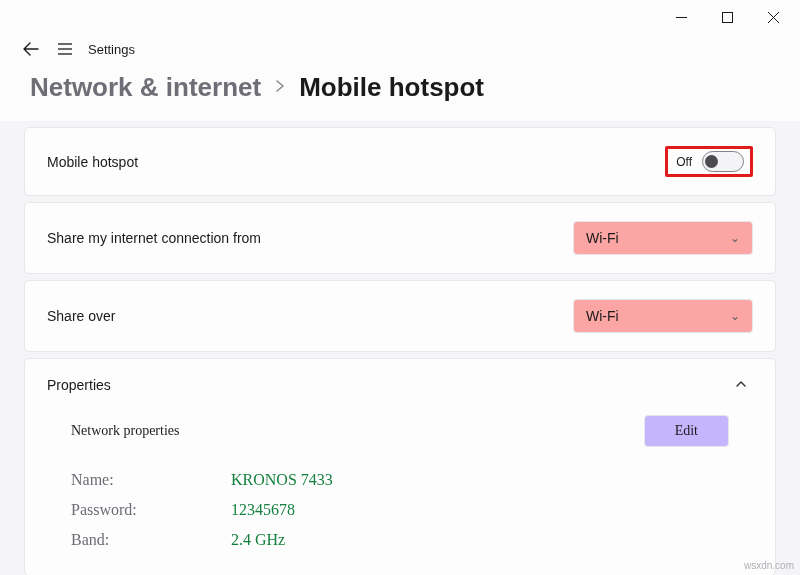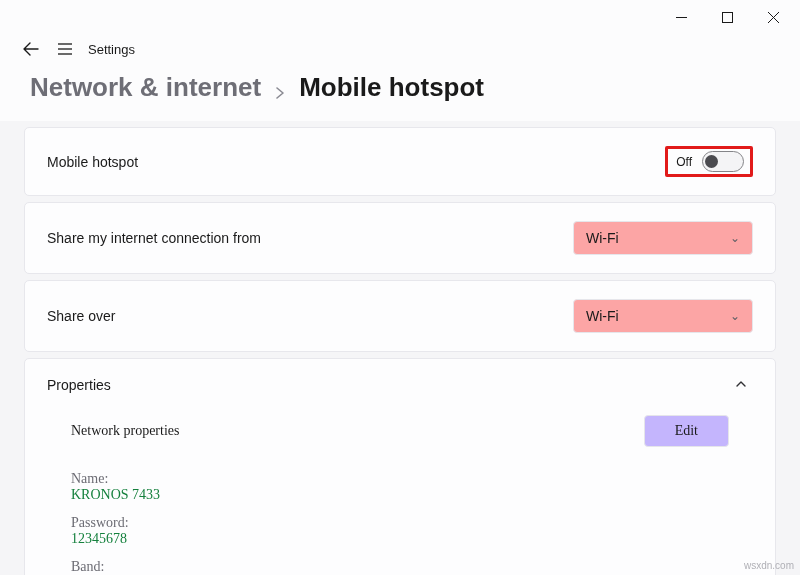--- a/index.html
+++ b/index.html
@@ -43,21 +43,21 @@
     align-items: center;
     justify-content: center;
     cursor: pointer;
   }
   .app-title {
     font-size: 13px;
     margin-left: 2px;
   }
   .breadcrumb {
     display: flex;
-    align-items: flex-end;
+    align-items: center;
     gap: 12px;
     padding: 8px 30px 18px 30px;
     background: #fcfcfd;
   }
   .breadcrumb .bc1 {
     font-size: 26px;
     font-weight: 600;
     color: #6e6e76;
     cursor: pointer;
   }
@@ -153,24 +153,23 @@
   }
   .props-top {
     display: flex;
     align-items: center;
     justify-content: space-between;
     margin-bottom: 18px;
   }
   .kv {
     display: flex;
     gap: 0;
-    font-size: 14px;
+    font-size: 16px;
     color: #6c6c74;
     padding: 6px 0;
-    flex-direction: column;
   }
   .kv .k { width: 160px; }
   .kv .v { color: #15803d; }
   .watermark {
     position: fixed;
     right: 6px;
     bottom: 4px;
     font-size: 10px;
     color: #b0b0b6;
   }

